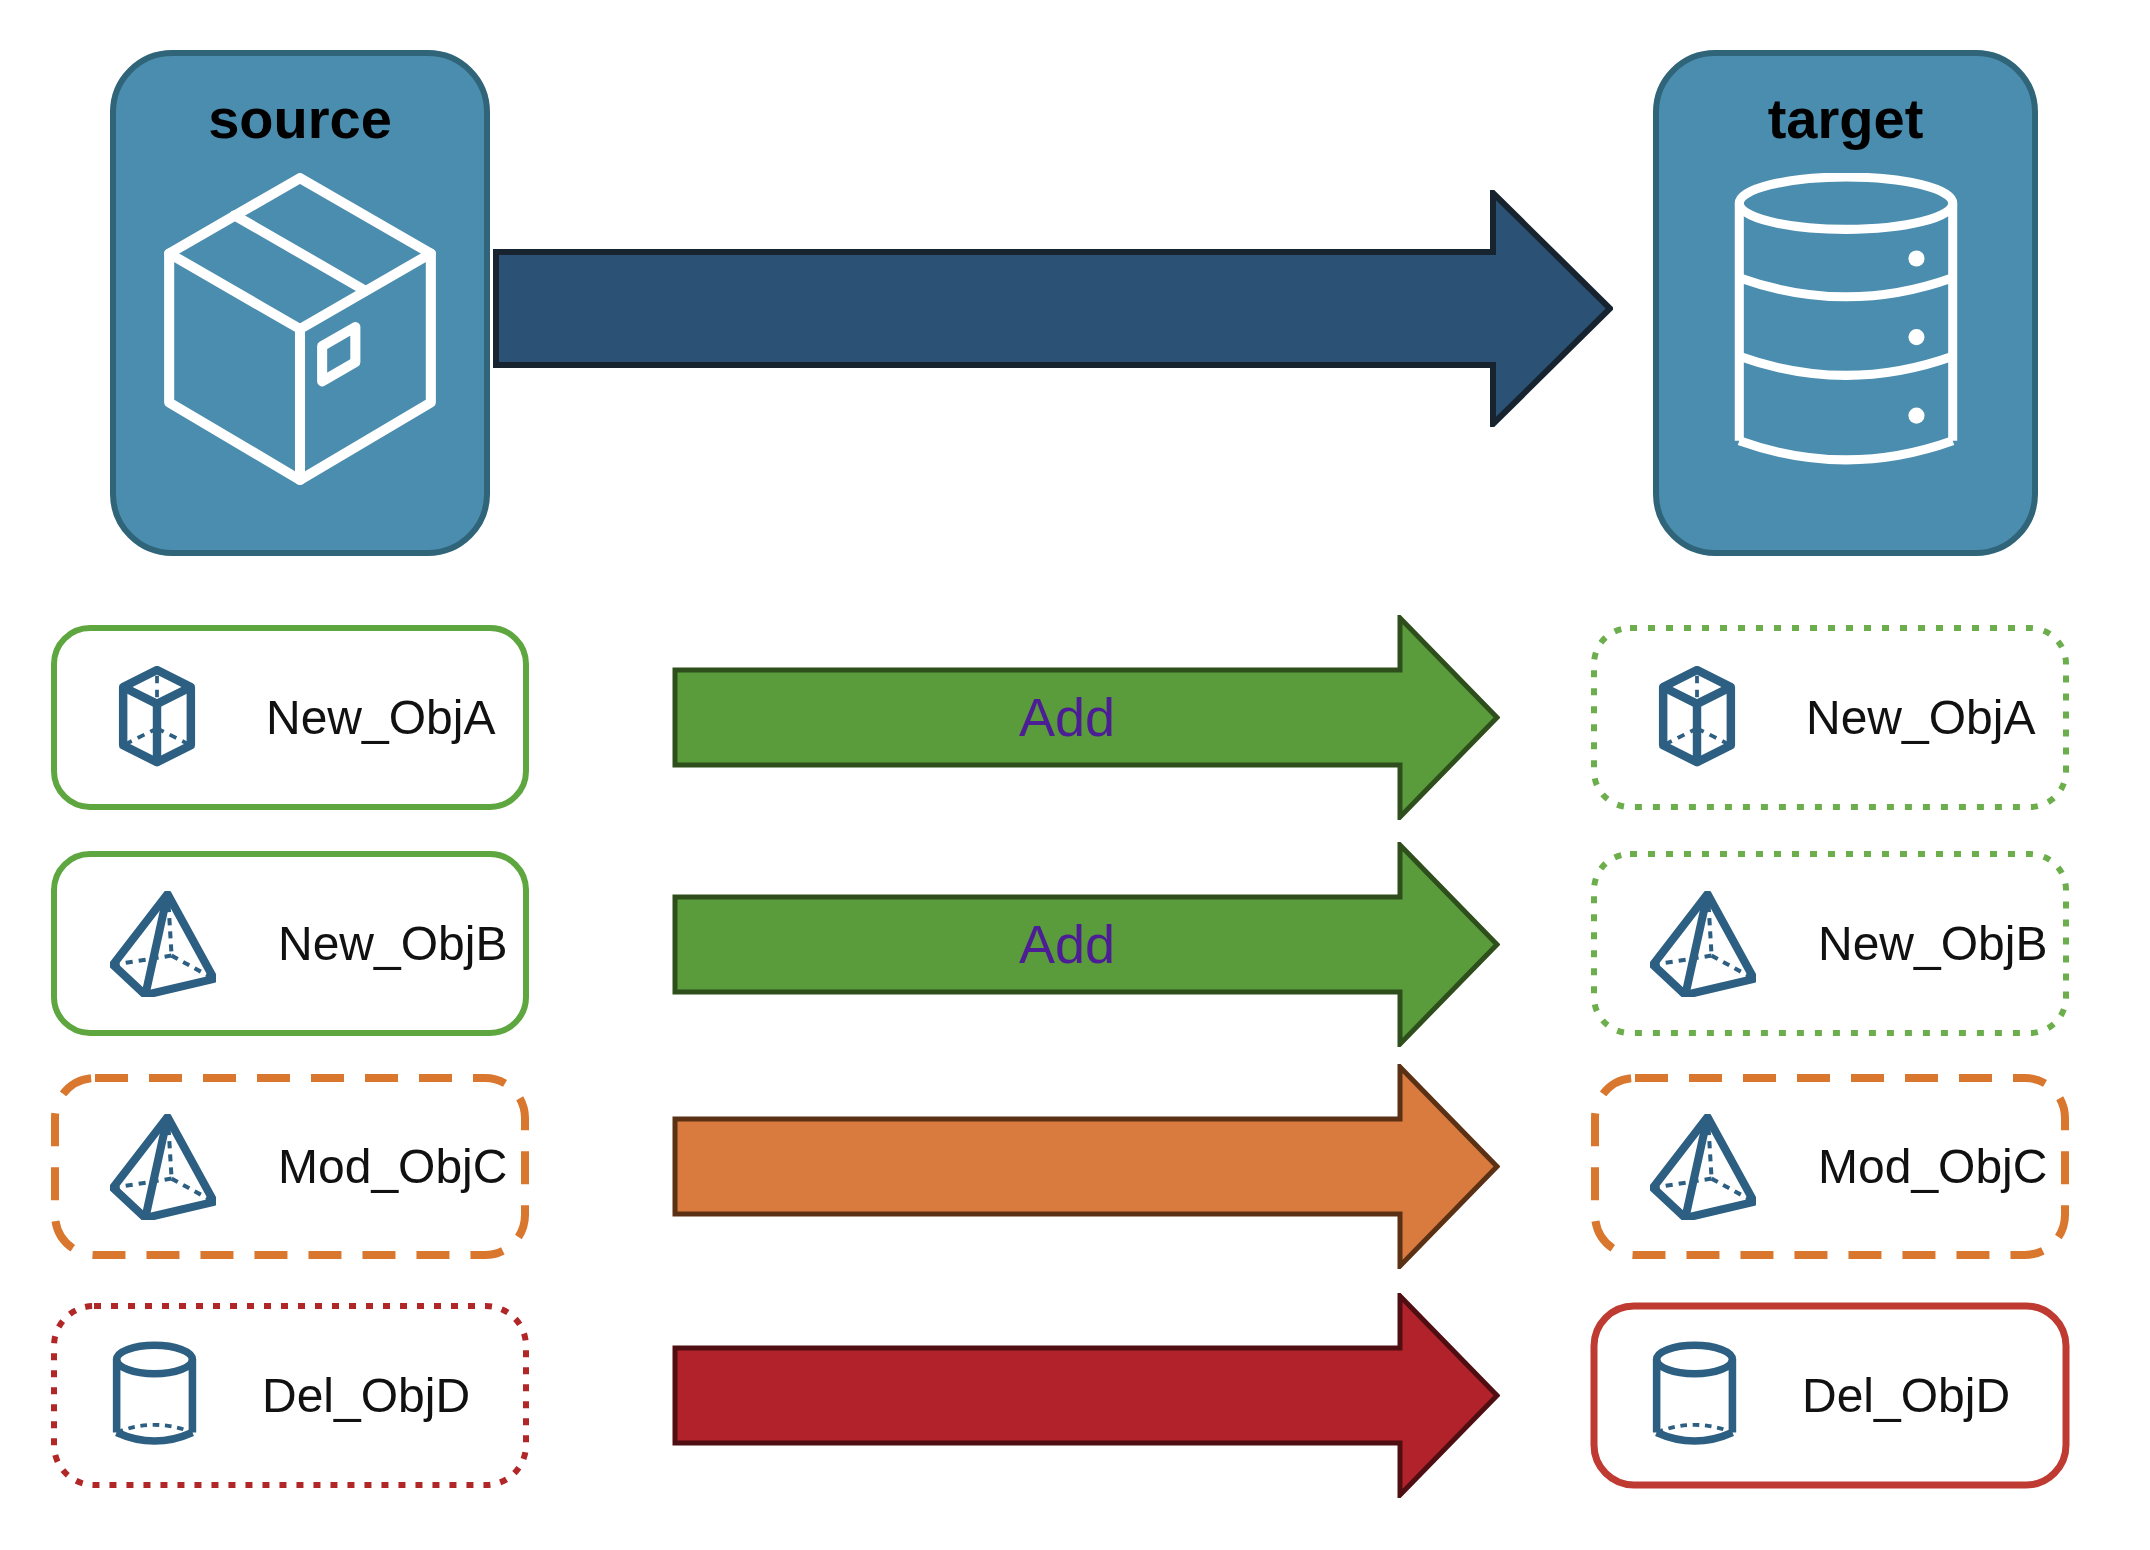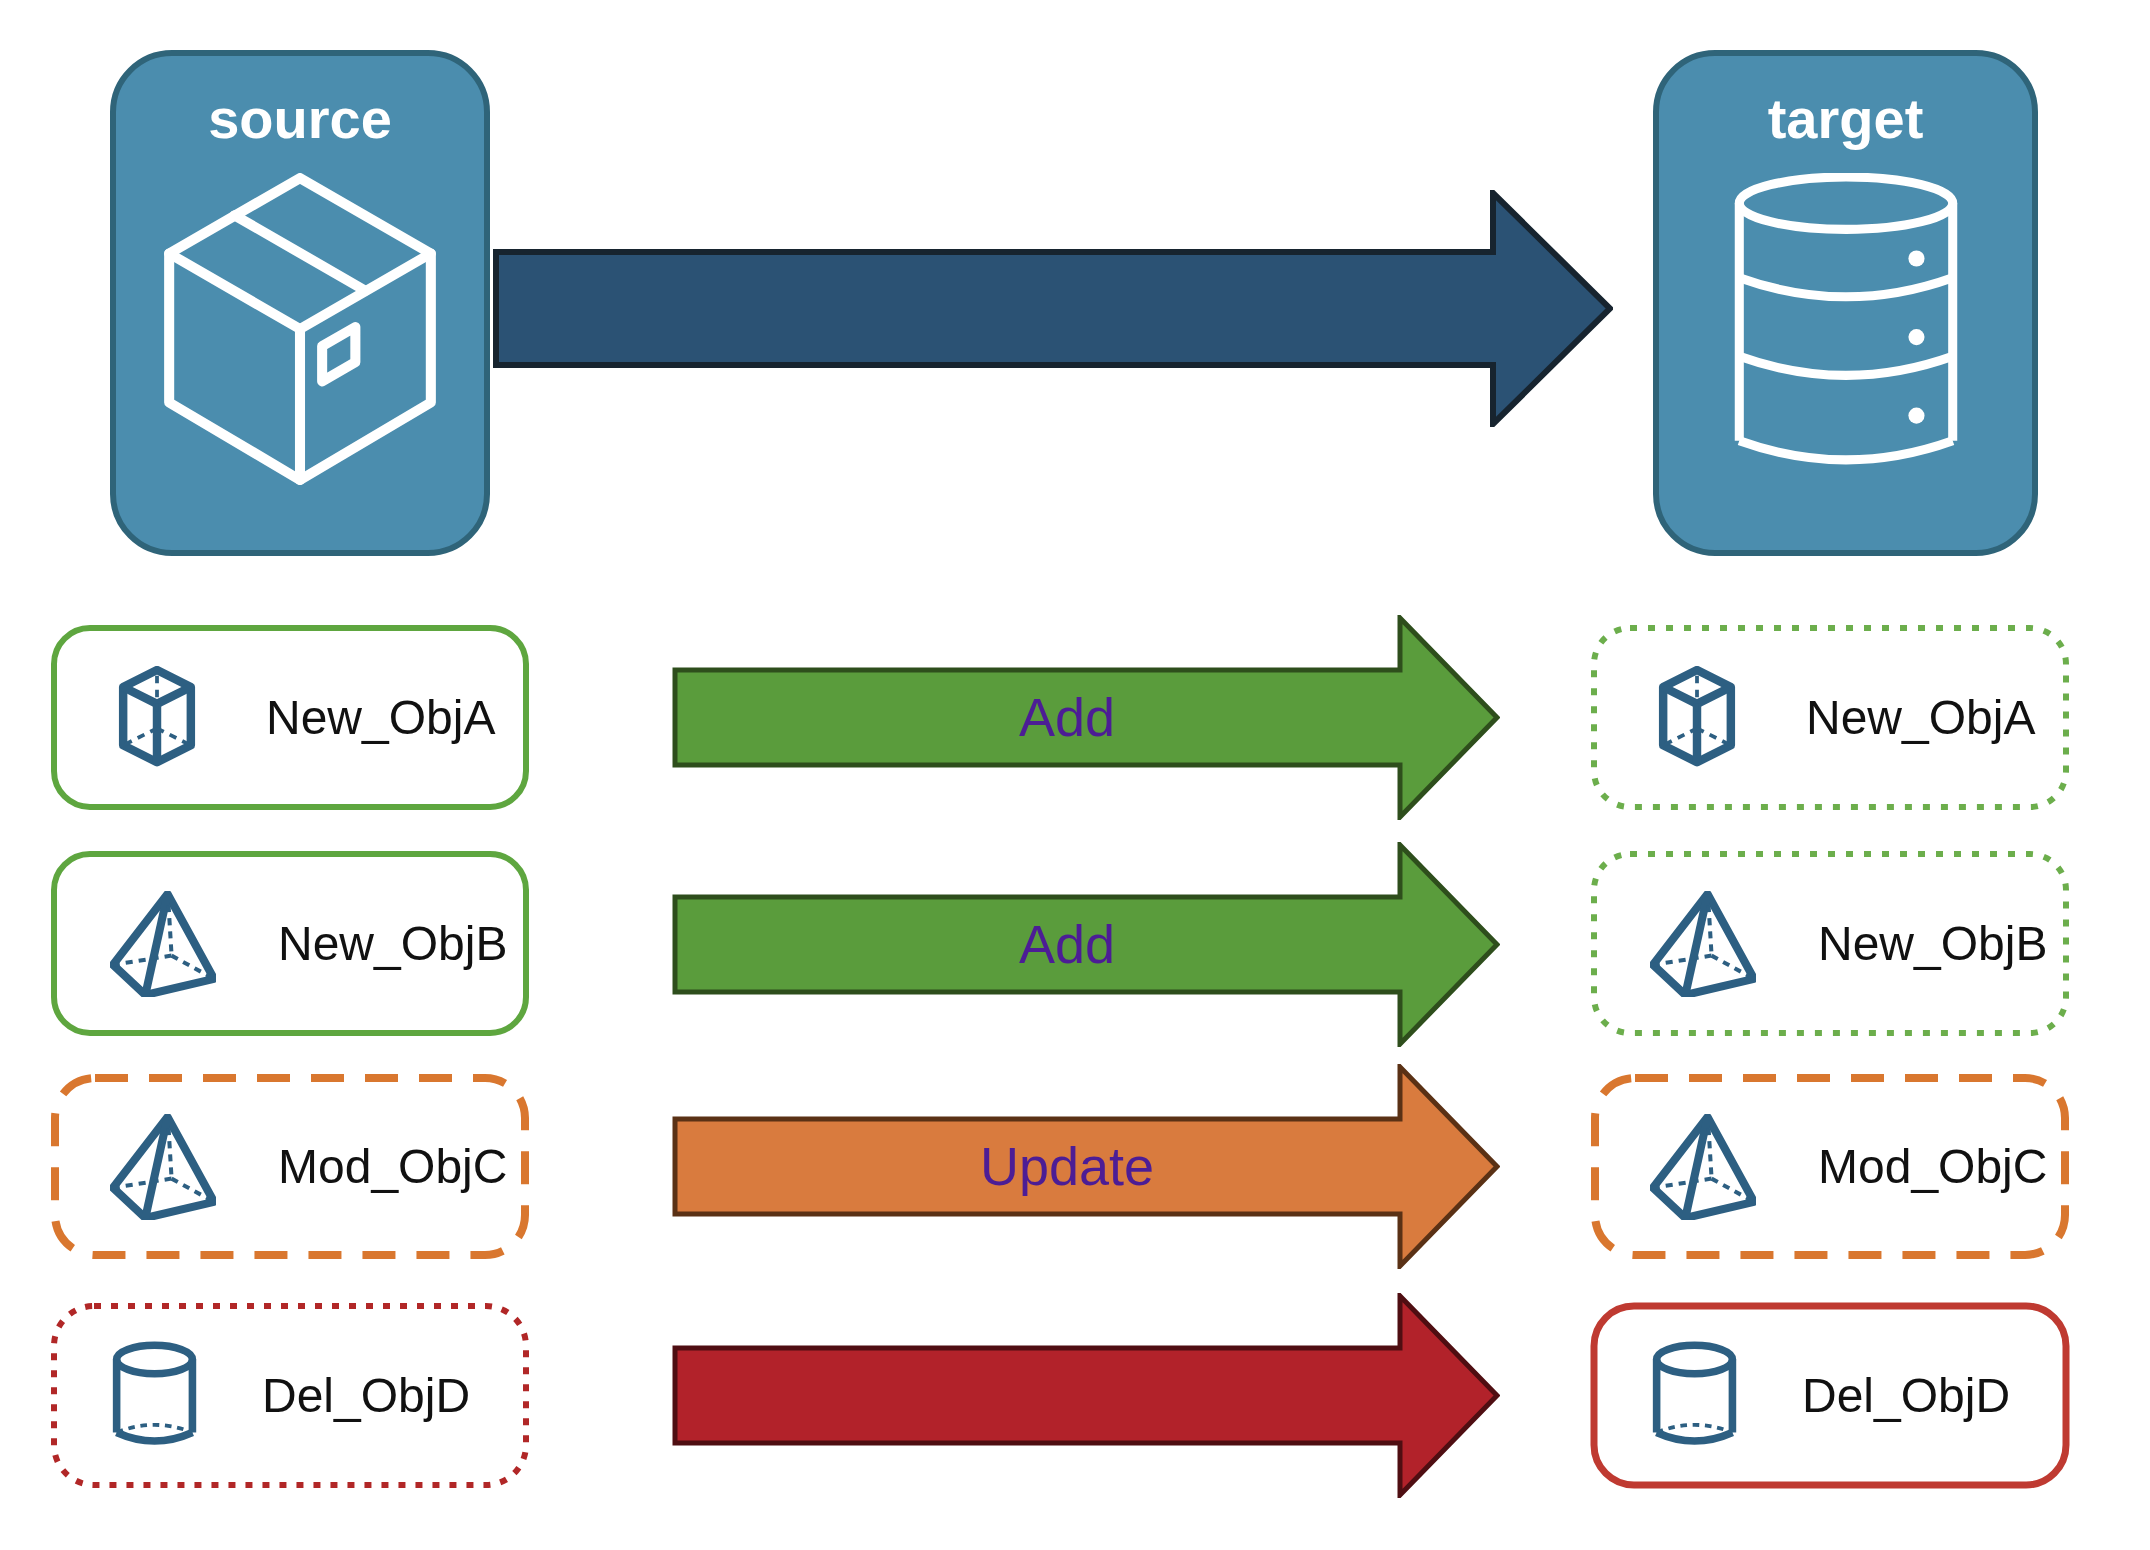--- a/index.html
+++ b/index.html
@@ -8,21 +8,21 @@
     font-family:"Liberation Sans", sans-serif; overflow:hidden;
   }
   
   .node {
     position:absolute; background:#4b8dae; border:6px solid #2f6479;
     border-radius:62px; box-sizing:border-box;
     display:flex; flex-direction:column; align-items:center;
   }
   #source-node { left:110px; top:50px; width:380px; height:506px; }
   #target-node { left:1653px; top:50px; width:385px; height:506px; }
-  .node-label { color:#ffffff; font-weight:bold; font-size:56px; margin-top:30px; }
+  .node-label { color:#000000; font-weight:bold; font-size:56px; margin-top:30px; }
   .node-icon { margin-top:22px; }
 
   
   .compare-arrow { position:absolute; left:493px; top:190px; width:1120px; height:237px; }
   .compare-arrow polygon { stroke:#17242f; stroke-width:6; }
   .compare-label {
     position:absolute; left:493px; top:250px; width:1120px; height:117px;
     display:flex; align-items:center; justify-content:center;
     color:#ffffff; font-size:58px;
   }
@@ -193,21 +193,20 @@
           <path d="M61 64 L3 73"></path>
           <path d="M61 64 L103 87"></path>
       </g>
     </svg>
     <div class="obj-label">Mod_ObjC</div>
   </div>
 
   <svg class="row-arrow arrow-update" style="top:1064px;" viewBox="0 0 828 205">
     <polygon points="3,55 728,55 728,3 825,102.5 728,202 728,150 3,150" fill="#d97b3e"></polygon>
   </svg>
-  <div class="row-arrow-label" style="top:1116px;">Update</div>
 
   <div class="obj-box" style="left:1590px; top:1073px;">
     <svg class="box-border orange-dashed" width="480" height="187">
         <rect x="5" y="5" width="470" height="177" rx="40"></rect>
       </svg>
     <svg class="obj-icon" width="106" height="106" viewBox="0 0 105 105">
       <g class="blue-ico" stroke-width="8" stroke-linejoin="round">
         <path d="M57 3 L103 87 L35 103 L3 73 Z"></path>
         <path d="M57 3 L35 103"></path>
       </g>

